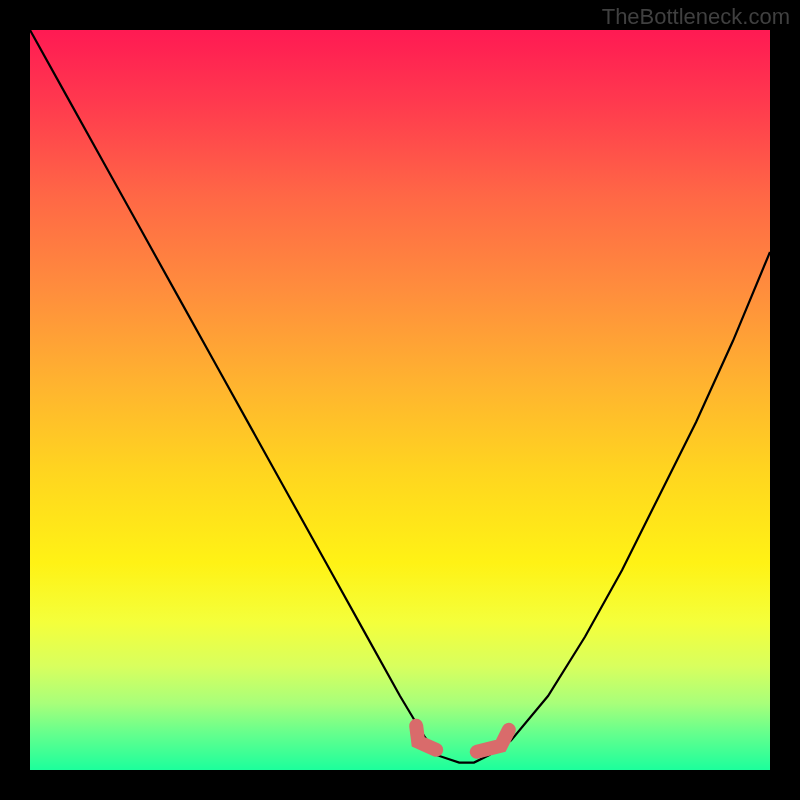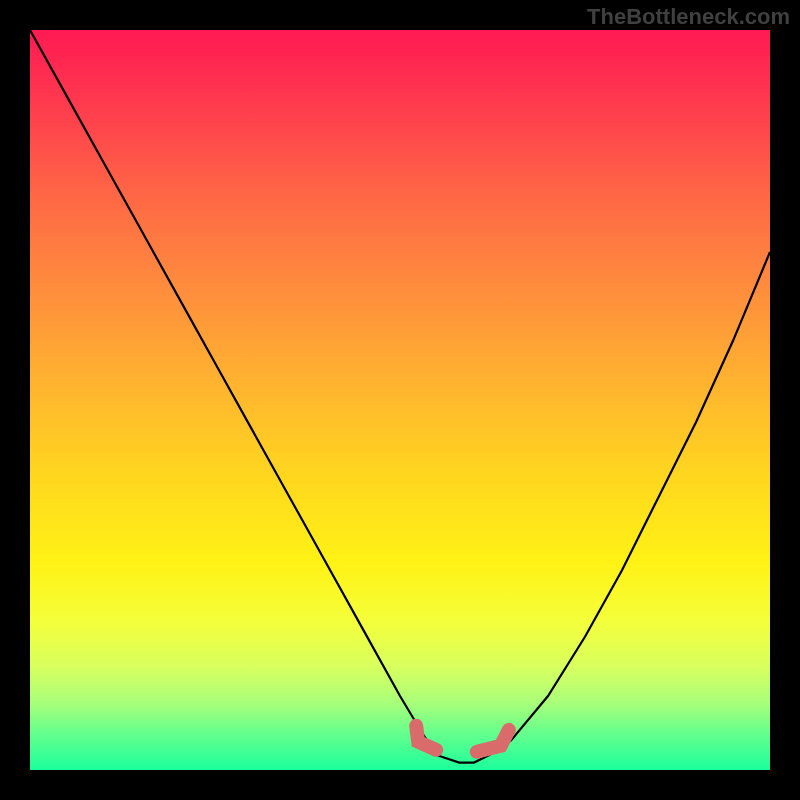--- a/index.html
+++ b/index.html
@@ -10,21 +10,21 @@
     position: relative;
     overflow: hidden;
     font-family: Arial, Helvetica, sans-serif;
   }
   .watermark {
     position: absolute;
     top: 4px;
     right: 10px;
     color: #404040;
     font-size: 22px;
-    font-weight: bold;
+    font-weight: normal;
     z-index: 10;
   }
   .plot-area {
     position: absolute;
     left: 30px;
     top: 30px;
     width: 740px;
     height: 740px;
     background: linear-gradient(to bottom,
       #ff1a53 0%,

